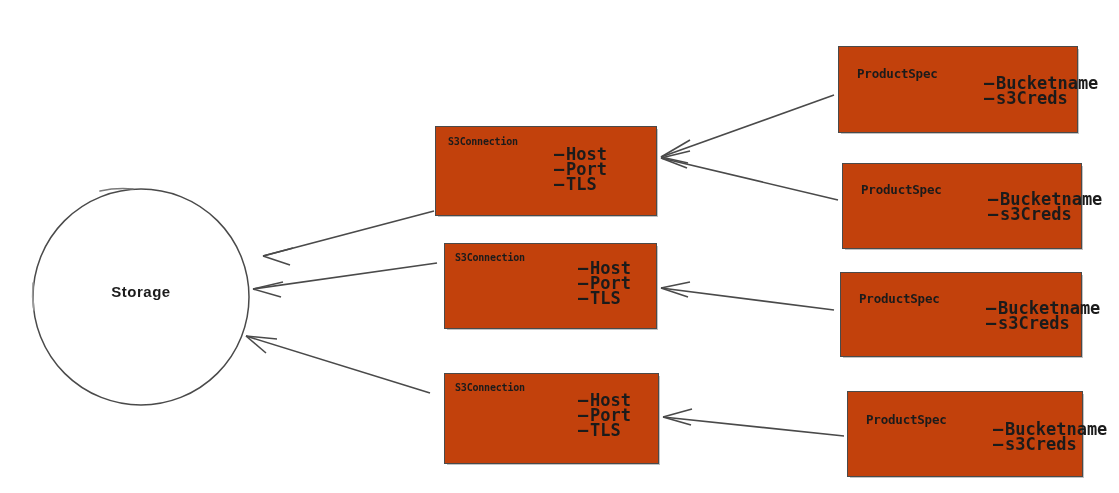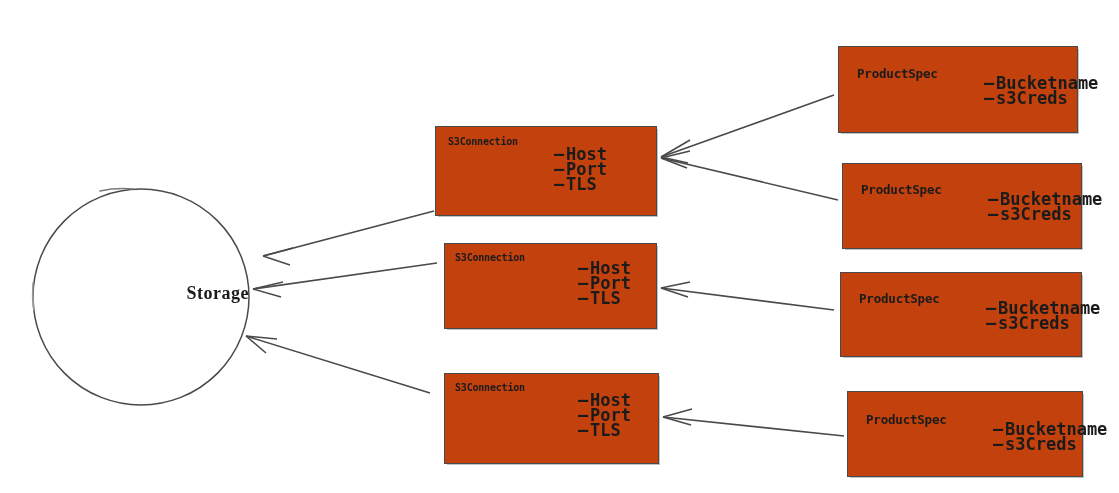--- a/index.html
+++ b/index.html
@@ -53,27 +53,27 @@
   .node-attrs .attr-row {
     display: block;
   }
   .node-attrs .dash {
     display: inline-block;
     width: 12px;
   }
   
   #storage-circle-label {
     position: absolute;
-    font-family: Liberation Serif, serif;
-    font-size: 18px;
+    font-family: Liberation Sans, sans-serif;
+    font-size: 15px;
     font-weight: 700;
     color: #1b1b1b;
     letter-spacing: 0.5px;
     white-space: nowrap;
-    text-align: right;
+    text-align: center;
   }
 </style>
 </head>
 <body>
 
 <div id="diagram-canvas">
 
   <svg id="diagram-svg" viewBox="0 0 1119 493" xmlns="http://www.w3.org/2000/svg">
 
     <g>

